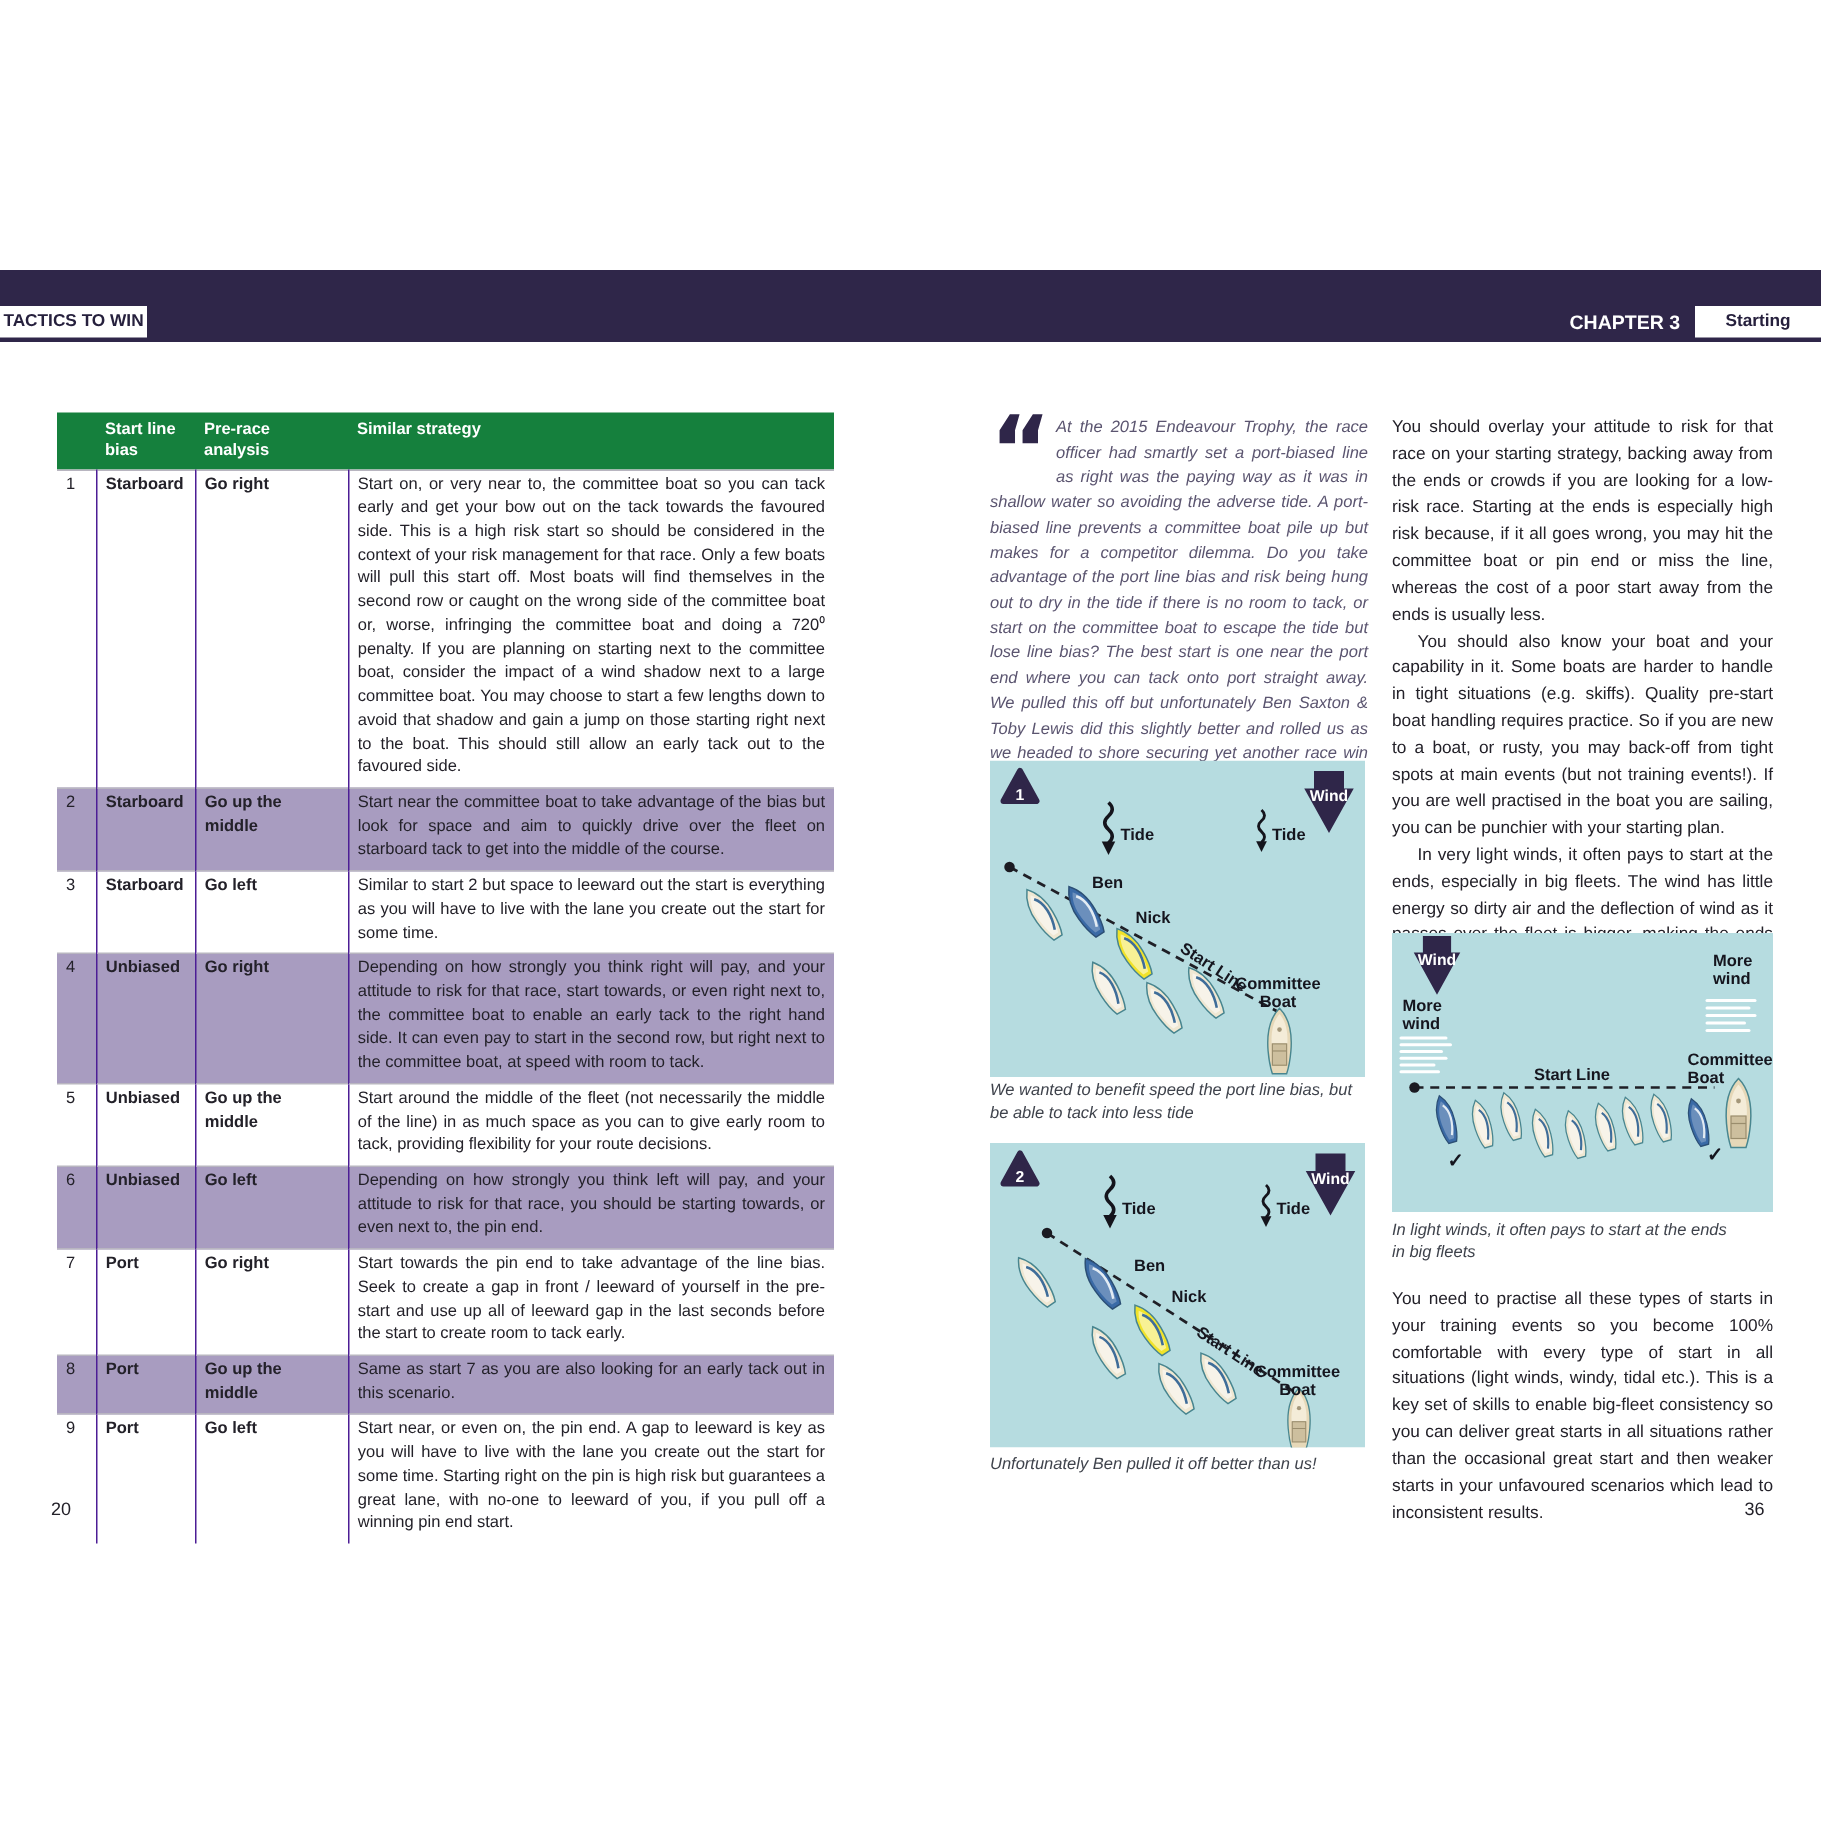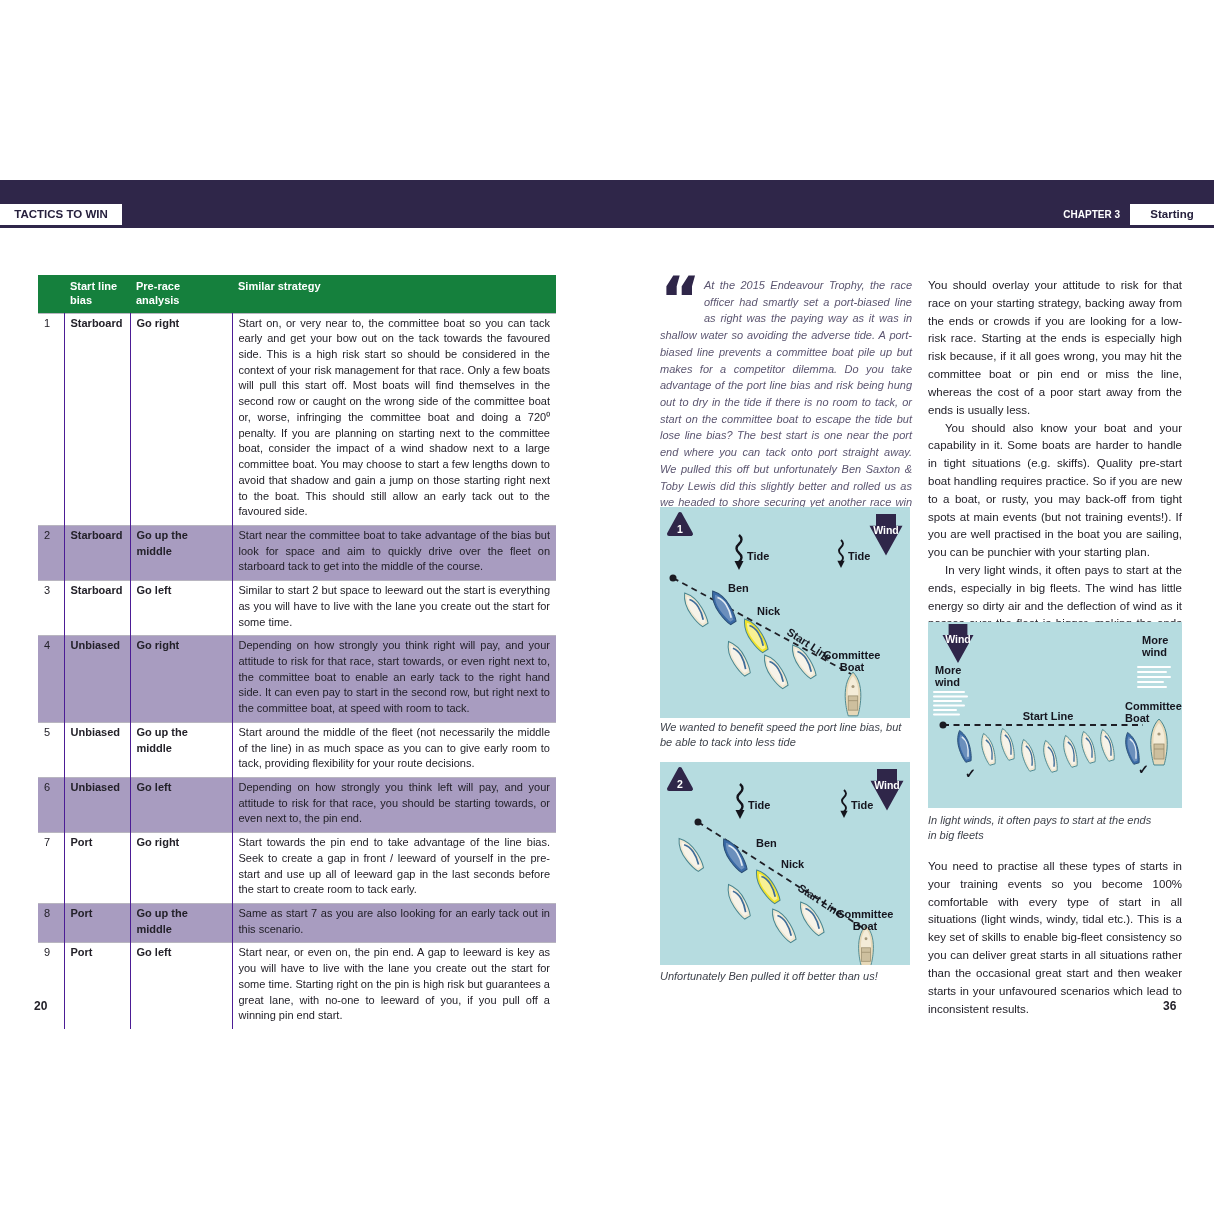--- a/index.html
+++ b/index.html
@@ -2,22 +2,22 @@
 <html><head>
 <meta charset="utf-8">
 <style>
   html,body{margin:0;padding:0;background:#ffffff;}
   body{width:1214px;height:1214px;position:relative;font-family:"Liberation Sans",sans-serif;color:#232129;}
   .abs{position:absolute;}
 
   
   .bar{position:absolute;left:0;top:180px;width:1214px;height:48px;background:#2f2649;}
   .tab{position:absolute;bottom:3px;height:21px;line-height:21px;background:#ffffff;color:#26203d;font-weight:700;font-size:11.5px;text-align:center;}
-  .tab-left{left:0;width:122px;}
-  .chapter-label{position:absolute;bottom:3px;right:94px;height:21px;line-height:21px;color:#ffffff;font-weight:700;font-size:10px;}
+  .tab-left{left:0;width:98px;}
+  .chapter-label{position:absolute;bottom:3px;right:94px;height:21px;line-height:21px;color:#ffffff;font-weight:700;font-size:13px;}
   .tab-right{right:0;width:84px;}
 
   
   .tblwrap{position:absolute;left:38px;top:275px;width:518px;}
   table.tbl{border-collapse:collapse;width:518px;table-layout:fixed;}
   .tbl th{background:#15803d;color:#ffffff;font-size:11px;font-weight:700;text-align:left;vertical-align:top;padding:4px 6px 5px 6px;line-height:1.3;}
   .tbl td{font-size:11px;line-height:1.43;vertical-align:top;padding:2px 6px 5px 6px;border-left:1px solid #4c1d95;}
   .tbl td:first-child{border-left:none;}
   .tbl tbody tr{border-top:1px solid #b8b5c0;}
   .tbl tbody tr.shaded{background:#a89cc0;}
@@ -34,21 +34,21 @@
   .maincol p{margin:0;}
   .maincol p + p{text-indent:17px;}
   .botpara{position:absolute;left:928px;top:858px;width:254px;font-size:11.5px;line-height:1.55;text-align:justify;color:#232129;}
 
   
   svg{display:block;font-family:"Liberation Sans",sans-serif;}
   .dlabel{font-size:11px;font-weight:700;fill:#15151e;}
   .wlabel{font-size:10.5px;font-weight:700;fill:#ffffff;}
   .cap{position:absolute;font-style:italic;font-size:11px;line-height:1.35;color:#3f434c;}
 
-  .pageno{position:absolute;font-size:12px;font-weight:700;color:#232129;}
+  .pageno{position:absolute;font-size:12px;font-weight:400;color:#232129;}
 </style>
 </head>
 <body>
 
 <div class="bar">
   <div class="tab tab-left">TACTICS TO WIN</div>
   <div class="chapter-label">CHAPTER 3</div>
   <div class="tab tab-right">Starting</div>
 </div>
 

